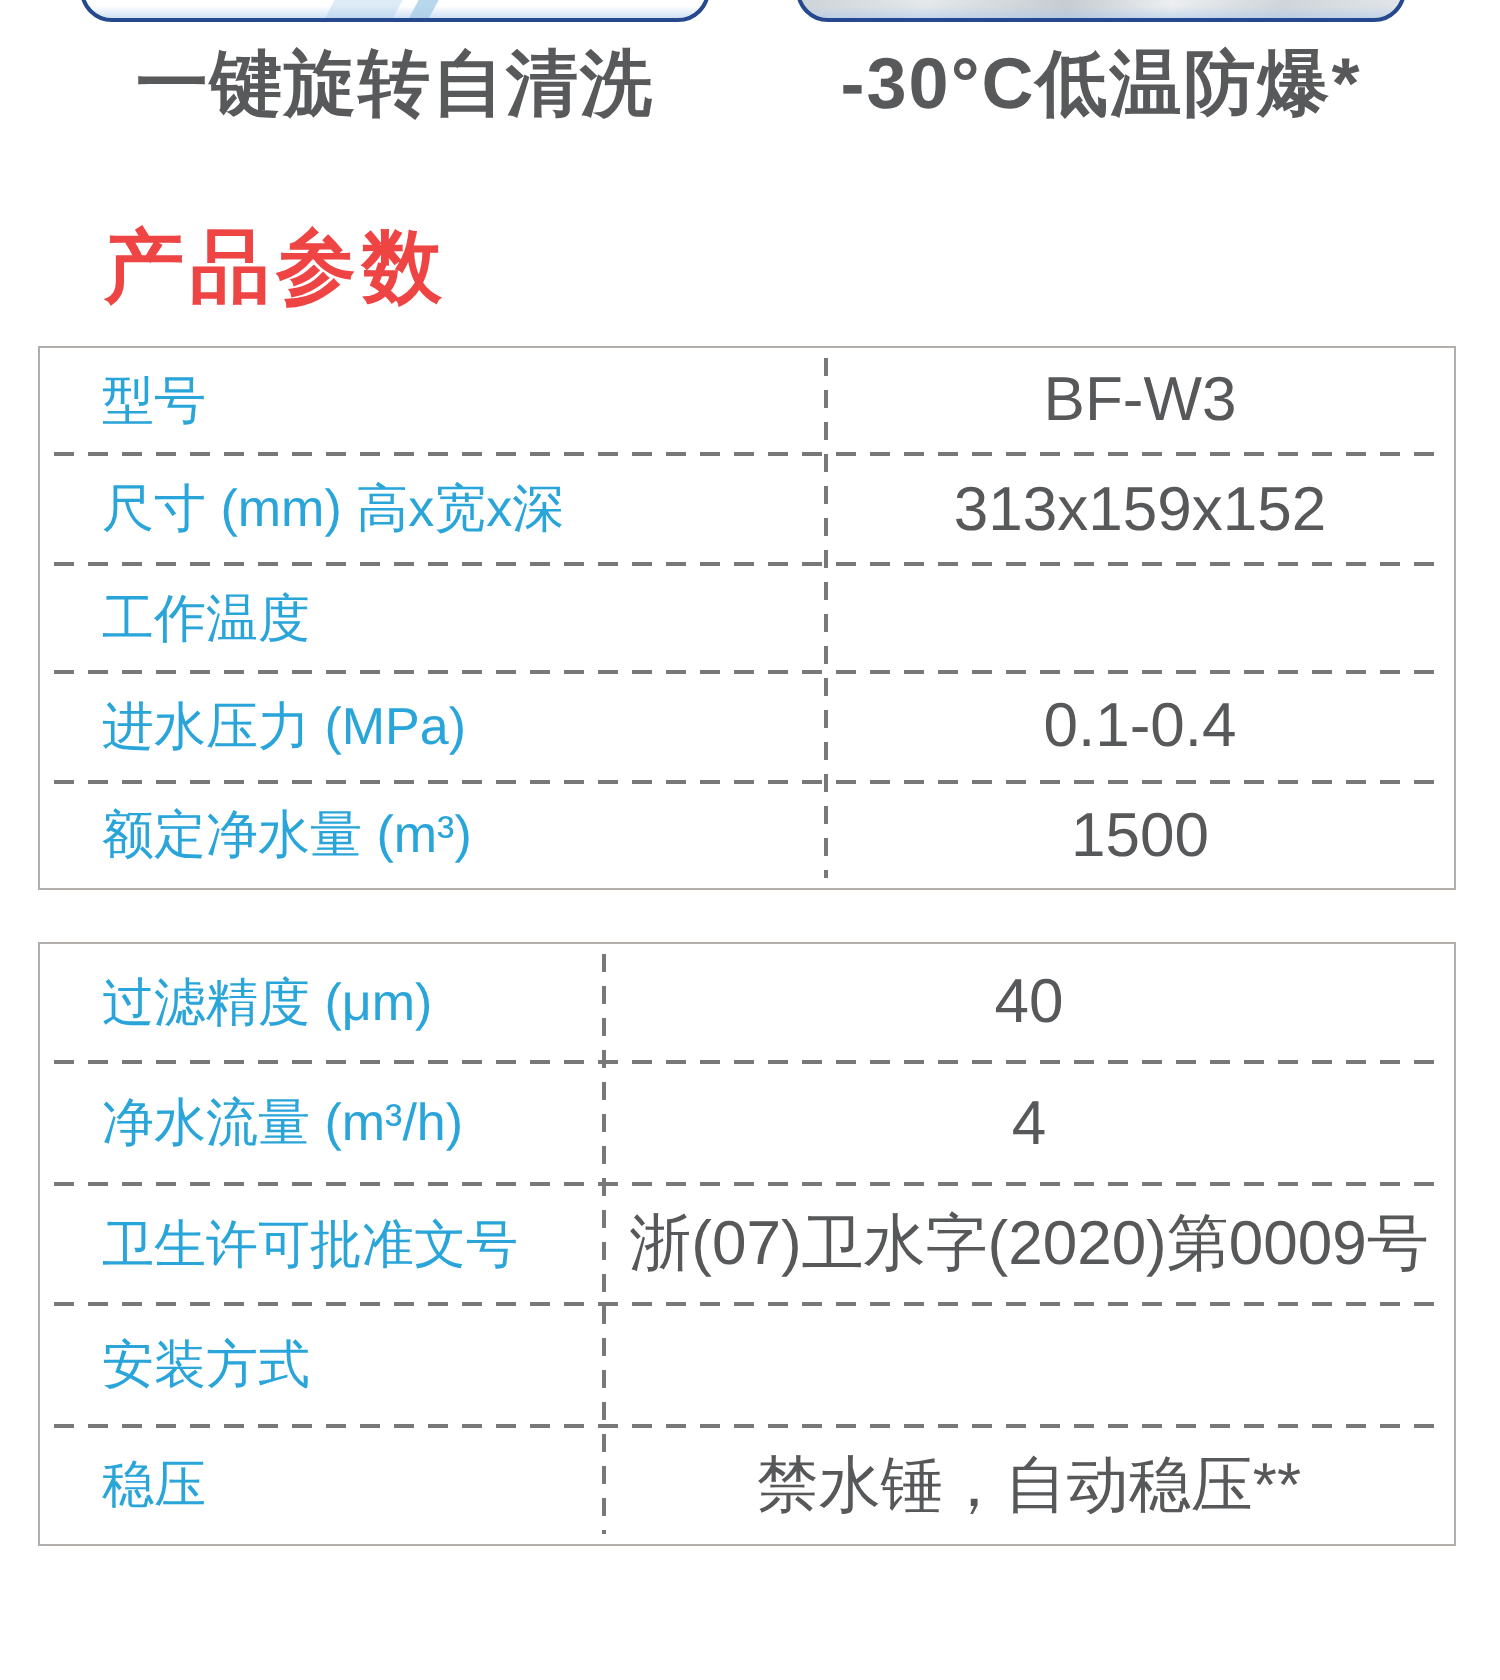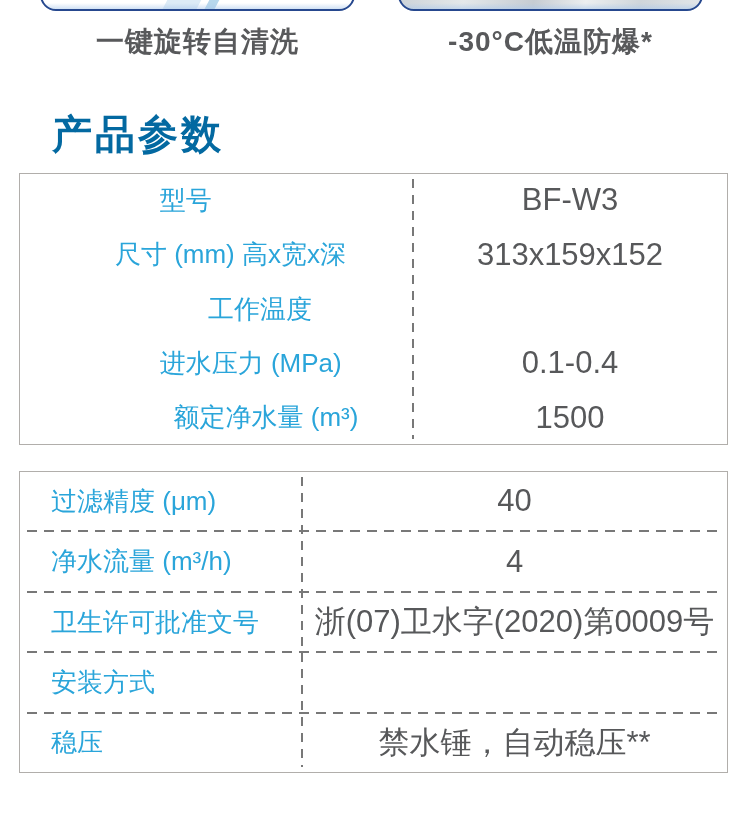--- a/index.html
+++ b/index.html
@@ -33,42 +33,42 @@
   .streak {
     position:absolute; top:-6px; height:46px;
     transform:skewX(-28deg);
   }
   .streak-a { left:128px; width:34px; background:#dcebf6; }
   .streak-b { left:170px; width:10px; background:#b7d7ec; }
 
   
   .caption {
     position:absolute; top:25px; height:34px; line-height:34px;
-    font-size:28px; font-weight:bold; color:#58595b;
+    font-size:36px; font-weight:bold; color:#58595b;
     text-align:center; letter-spacing:1px;
   }
   .caption-left  { left:35px;  width:325px; }
   .caption-right { left:393px; width:315px; }
 
   
   .section-title {
     position:absolute; left:52px; top:110px;
-    font-size:40px; font-weight:bold; color:#0369a1;
+    font-size:40px; font-weight:bold; color:#ef4444;
     letter-spacing:3px; line-height:48px;
   }
 
   
   .spec-table {
     position:absolute; left:19px; width:709px;
     border:1px solid #b1aeab;
     background:#ffffff;
     box-sizing:border-box;
     display:flex; flex-direction:column;
   }
-  #table1 { top:173px; height:272px;align-items:center; }
+  #table1 { top:173px; height:272px; }
   #table2 { top:471px; height:302px; }
 
   .row { flex:1; display:flex; align-items:center; position:relative; z-index:1; }
   .cell-label {
     box-sizing:border-box; padding-left:31px;
     font-size:26px; color:#2aa5da;
     white-space:nowrap;
   }
   #table1 .cell-label { width:393px; }
   #table2 .cell-label { width:282px; }

